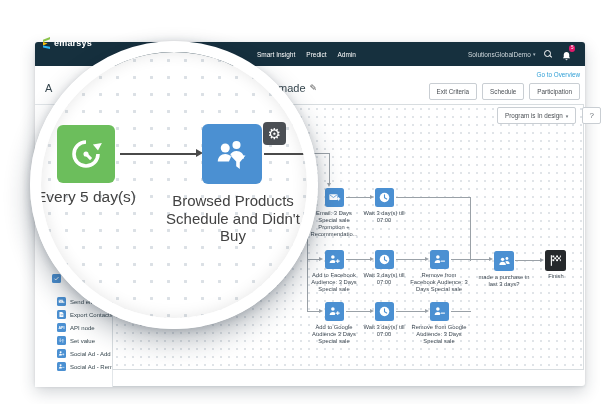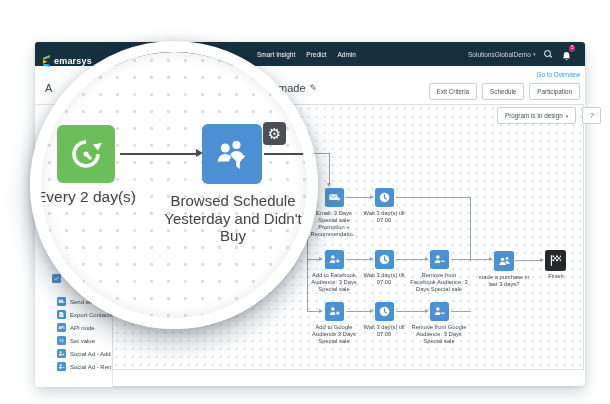--- a/index.html
+++ b/index.html
@@ -6,21 +6,21 @@
   #root{position:relative;width:610px;height:404px;background:#fff;overflow:hidden;
         font-family:"Liberation Sans","DejaVu Sans",sans-serif;}
   .abs{position:absolute;}
 
   
   .card{left:35px;top:42px;width:550px;height:344px;background:#fff;border-radius:3px;
         box-shadow:0 6px 16px rgba(25,40,55,.20),0 1px 3px rgba(25,40,55,.12);}
 
   
   .nav{left:35px;top:42px;width:550px;height:24px;background:#16303E;border-radius:3px 3px 0 0;}
-  .logo{left:42px;top:54px;height:14px;display:flex;align-items:center;gap:3px;}
+  .logo{left:42px;top:36px;height:14px;display:flex;align-items:center;gap:3px;}
   .logo-txt{color:#fff;font-size:9px;font-weight:600;letter-spacing:.2px;}
   .navmenu{left:257px;top:42px;height:24px;display:flex;align-items:center;gap:11px;}
   .navmenu span{color:#fff;font-size:6.5px;}
   .navright{left:468px;top:42px;height:24px;display:flex;align-items:center;gap:9px;}
   .account{color:#cfd8dc;font-size:6.5px;display:flex;align-items:center;gap:2px;}
   .caret{font-size:5px;color:#aebdc6;}
   .search{width:8px;height:8px;position:relative;}
   .search::before{content:"";position:absolute;left:0;top:0;width:5px;height:5px;
     border:1.1px solid #fff;border-radius:50%;}
   .search::after{content:"";position:absolute;left:5.4px;top:5.4px;width:3px;height:1.2px;
@@ -366,25 +366,25 @@
     <div class="ringin">
       <div class="zarrow" style="left:79px;top:101px;width:76px;"></div>
       <div class="zah" style="left:155px;top:97px;"></div>
       <div class="zarrow" style="left:223px;top:101px;width:43px;"></div>
 
       <div class="bignode" style="left:16px;top:73px;width:58px;height:58px;background:#6CBE5C;">
         <svg viewBox="0 0 24 24">
             <use href="#sym-timer"></use>
           </svg>
       </div>
-      <div class="zlabel" style="left:-12px;top:136px;width:114px;font-size:15.5px;">Every 2 day(s)</div>
+      <div class="zlabel" style="left:-12px;top:136px;width:114px;font-size:15.5px;">Every 5 day(s)</div>
 
       <div class="bignode" style="left:161px;top:72px;width:60px;height:60px;background:#4B90D2;">
         <svg viewBox="0 0 24 24">
             <use href="#sym-people-filter"></use>
           </svg>
       </div>
       <div class="gearbadge">⚙</div>
-      <div class="zlabel" style="left:111px;top:140px;width:162px;font-size:15px;line-height:17.5px;">Browsed Schedule Yesterday and Didn't Buy</div>
+      <div class="zlabel" style="left:111px;top:140px;width:162px;font-size:15px;line-height:17.5px;">Browsed Products Schedule and Didn't Buy</div>
     </div>
   </div>
 
 </div>
 
 </body></html>

